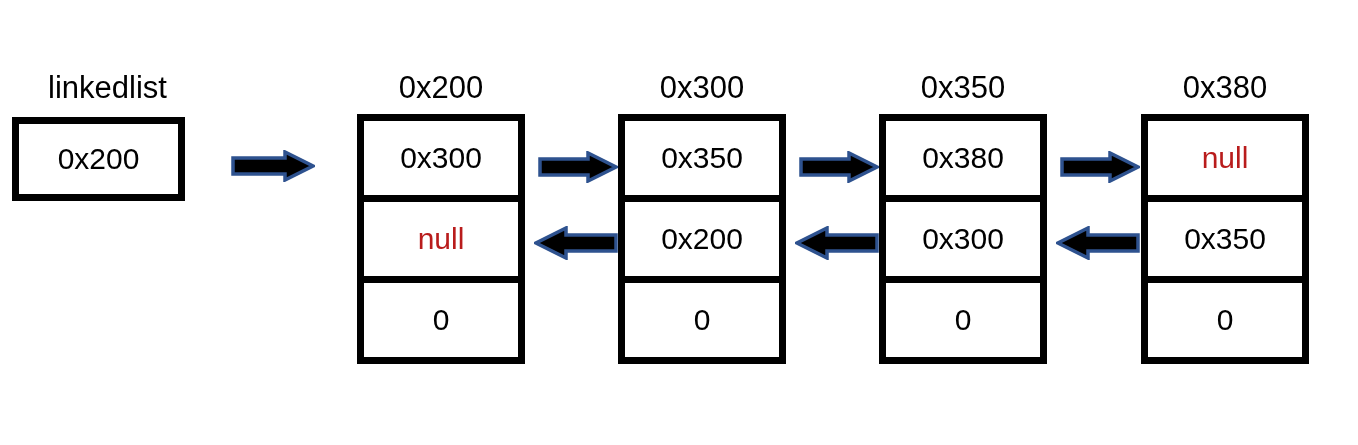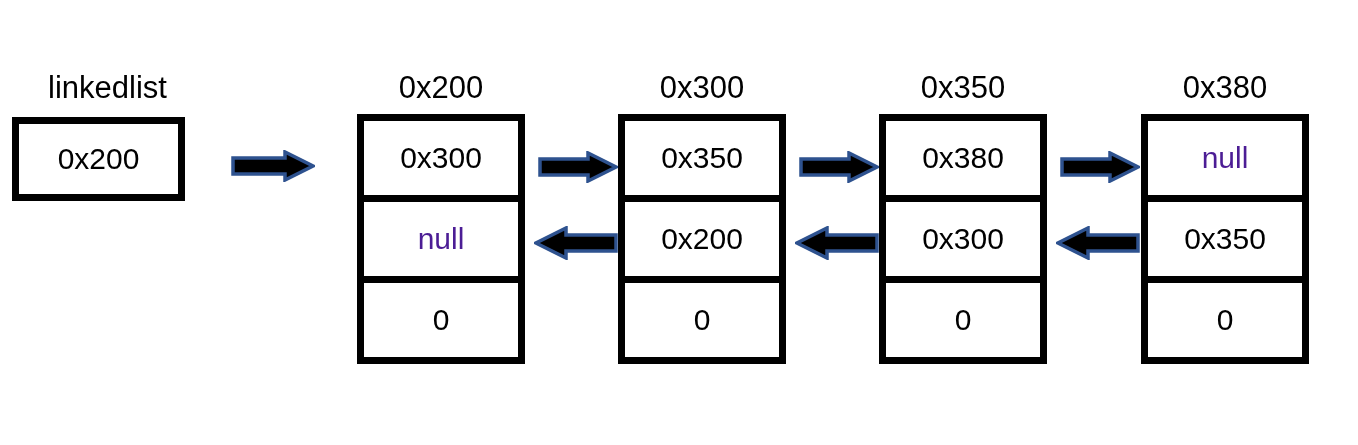--- a/index.html
+++ b/index.html
@@ -83,21 +83,21 @@
     box-sizing: border-box;
   }
   .node-cell + .node-cell {
     border-top: 7px solid #000000;
   }
   .cell-text {
     font-size: 30px;
     line-height: 34px;
     white-space: nowrap;
   }
-  .cell-text.null-val { color: #4c1d95; }
+  .cell-text.null-val { color: #b91c1c; }
   .cell-text.addr-val { color: #000000; }
 
   
   .arrow {
     position: absolute;
     display: block;
   }
   .arrow svg { display: block; }
 </style>
 </head>

